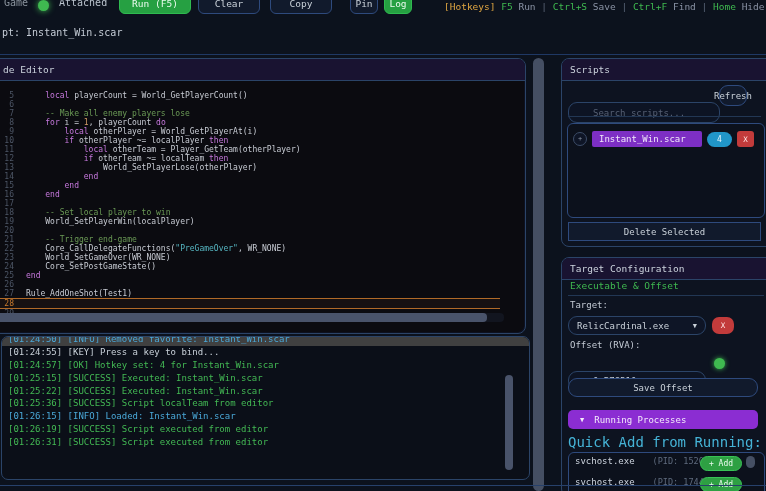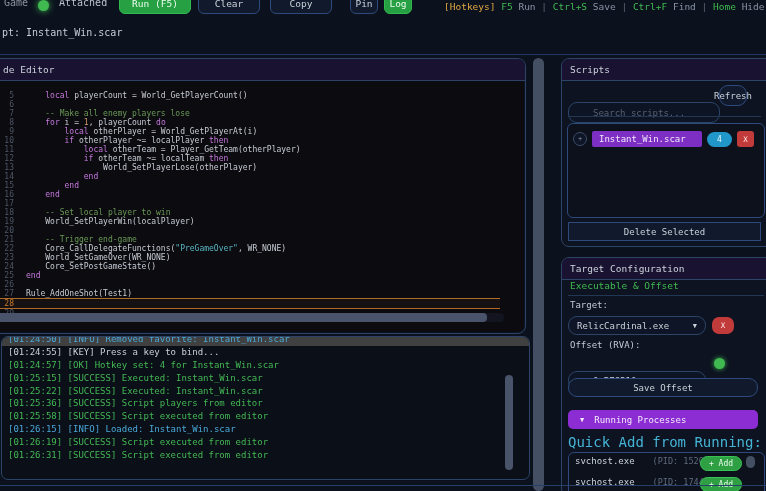--- a/index.html
+++ b/index.html
@@ -155,22 +155,21 @@
 <div class="abs" id="editor-hbar"></div>
 <div class="abs" id="editor-hthumb"></div>
 
 <div class="abs" id="log-panel">
   <div id="log-entries">
       <div class="log-line lv-info selected">[01:24:50] [INFO] Removed favorite: Instant_Win.scar</div>
       <div class="log-line lv-key">[01:24:55] [KEY] Press a key to bind...</div>
       <div class="log-line lv-ok">[01:24:57] [OK] Hotkey set: 4 for Instant_Win.scar</div>
       <div class="log-line lv-ok">[01:25:15] [SUCCESS] Executed: Instant_Win.scar</div>
       <div class="log-line lv-ok">[01:25:22] [SUCCESS] Executed: Instant_Win.scar</div>
-      <div class="log-line lv-ok">[01:25:36] [SUCCESS] Script players from editor</div>
-      <div class="log-line lv-ok">[01:25:58] [SUCCESS] Script executed from editor</div>
+      <div class="log-line lv-ok">[01:25:36] [SUCCESS] Script localTeam from editor</div>
       <div class="log-line lv-info">[01:26:15] [INFO] Loaded: Instant_Win.scar</div>
       <div class="log-line lv-ok">[01:26:19] [SUCCESS] Script executed from editor</div>
       <div class="log-line lv-ok">[01:26:31] [SUCCESS] Script executed from editor</div>
     </div>
 </div>
 <div class="abs" id="log-vthumb"></div>
 
 <div class="abs" id="win-scrollbar"></div>
 
 <div class="panel" id="scripts-panel">

